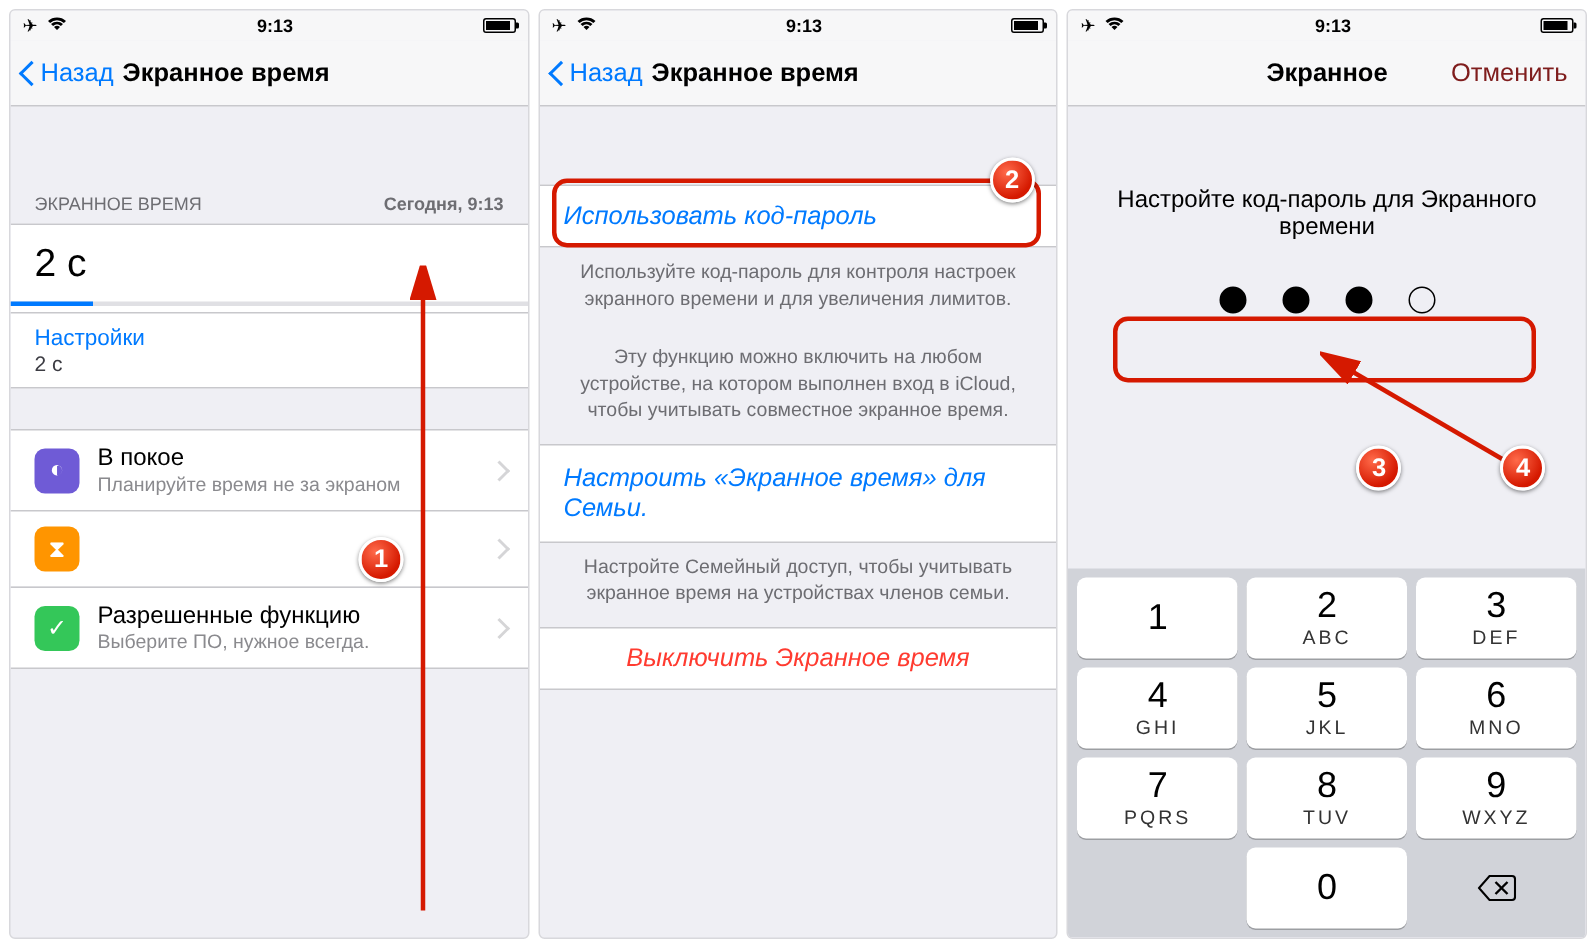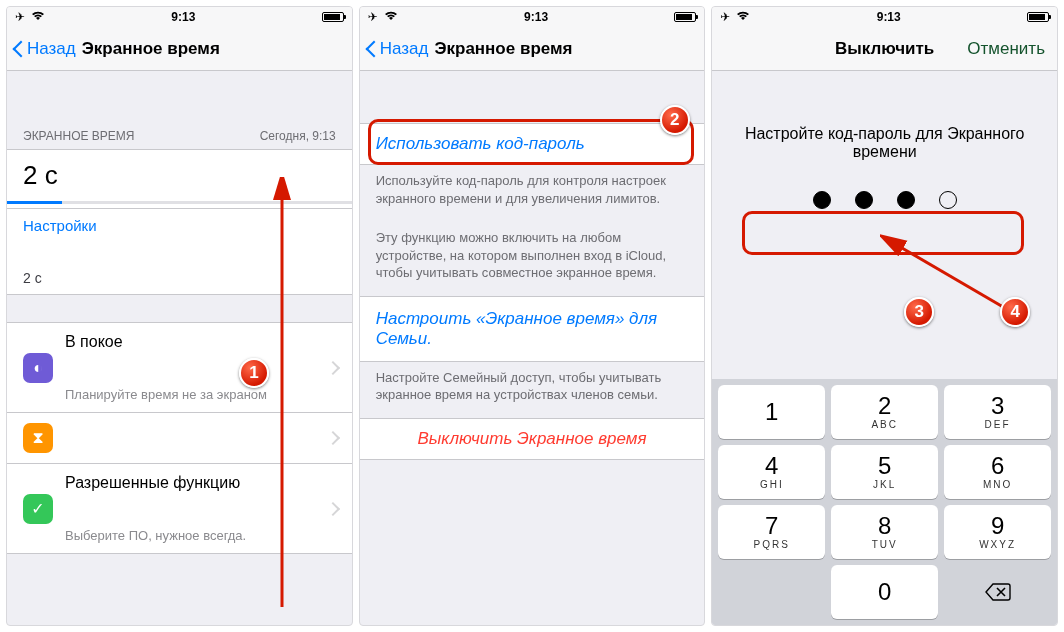--- a/index.html
+++ b/index.html
@@ -76,32 +76,32 @@
     content:""; position:absolute; left:2px; top:4px;
     width:10px; height:10px; border-left:2px solid #007aff;
     border-bottom:2px solid #007aff; transform: rotate(45deg);
   }
   .navtitle {
     position:absolute; left:0; right:0; text-align:center;
     font-size:17px; font-weight:600; pointer-events:none;
   }
   .navtitle.left { position: static; text-align:left; margin-left: 6px; pointer-events:auto;}
   .navright {
-    margin-left:auto; color:#14532d; font-size:17px; cursor:pointer; padding-right:6px;
+    margin-left:auto; color:#7f1d1d; font-size:17px; cursor:pointer; padding-right:6px;
   }
 
   
   .group-header {
     display:flex; justify-content:space-between;
     font-size:12px; color:#6d6d72;
     padding: 20px 16px 6px 16px;
     text-transform: uppercase;
   }
   .group-header.big-gap { padding-top: 58px; }
-  .group-header .right { text-transform:none; }
+  .group-header .right { text-transform:none;font-weight:bold; }
   .cell {
     background:#fff;
     border-top:1px solid #c8c8cc;
     border-bottom:1px solid #c8c8cc;
     padding: 10px 16px;
     font-size:17px;
     display:flex;
     align-items:center;
     gap:12px;
     position:relative;
@@ -119,35 +119,35 @@
   .cell.graph .big { font-size:26px; font-weight:400;}
   .cell.graph .bar {
     height:3px; background:#e0e0e4; margin:10px -16px 0 -16px; position:relative;
   }
   .cell.graph .bar .seg {
     position:absolute; left:0; top:0; bottom:0; width:55px; background:#007aff;
   }
   .cell.settings-row { padding:8px 16px; font-size:15px;}
   .cell.settings-row .title { color:#007aff; }
   .cell.settings-row .sub { color:#3c3c43; font-size:14px;}
-  .cell .stack { display:flex; flex-direction:column; overflow:hidden;gap:36px;}
+  .cell .stack { display:flex; flex-direction:column; overflow:hidden;}
   .cell .stack .label { font-size:16px; color:#000;}
   .cell .stack .hint { font-size:13px; color:#8a8a8e; white-space:nowrap; overflow:hidden; text-overflow:clip;}
   .icon-box {
     width:30px; height:30px; border-radius:7px; flex:0 0 30px;
     display:flex; align-items:center; justify-content:center;
     color:#fff; font-size:16px;
   }
   .icon-purple { background:#6f5bd6; }
   .icon-orange { background:#ff9500; }
   .icon-green  { background:#34c759; }
   .link-cell { color:#007aff;font-style:italic; }
   .link-cell.red { color:#ff3b30;justify-content:center; }
   .footer-note {
-    font-size:13px; color:#6d6d72; padding:8px 16px 14px 16px; line-height:1.35;
+    font-size:13px; color:#6d6d72; padding:8px 16px 14px 16px; line-height:1.35;text-align:center;
   }
   .switch {
     margin-left:auto; width:50px; height:30px; border-radius:15px;
     background:#e5e5ea; position:relative; flex:0 0 50px;
   }
   .switch .knob {
     position:absolute; left:1px; top:1px; width:28px; height:28px;
     background:#fff; border-radius:50%;
     box-shadow:0 1px 2px rgba(0,0,0,.25);
   }
@@ -181,21 +181,21 @@
     grid-auto-rows: 54px;
     gap:6px;
   }
   .key {
     background:#fff; border-radius:6px;
     display:flex; flex-direction:column; align-items:center; justify-content:center;
     box-shadow: 0 1px 0 rgba(0,0,0,.25);
     cursor:pointer;
   }
   .key .num { font-size:24px; font-weight:400; line-height:1;}
-  .key .let { font-size:10px; letter-spacing:2px; color:#333; margin-top:1px;}
+  .key .let { font-size:13px; letter-spacing:2px; color:#333; margin-top:1px;}
   .key.blank { background:transparent; box-shadow:none; cursor:default;}
   .key.backspace svg { width:26px; height:20px; }
 
   
   .callout {
     position:absolute; width:30px; height:30px; border-radius:50%;
     background: radial-gradient(circle at 35% 30%, #ff6a4a, #d51900 70%);
     border:2px solid #fff; color:#fff;
     font-weight:700; font-size:17px;
     display:flex; align-items:center; justify-content:center;
@@ -340,21 +340,21 @@
           </svg>
       </span>
       <span class="spacer"></span>
       <span class="time">9:13</span>
       <span class="spacer"></span>
       <span class="batt">
           <span class="fill"></span>
         </span>
     </div>
     <div class="navbar">
-      <div class="navtitle">Выключить</div>
+      <div class="navtitle">Экранное</div>
       <div class="navright">Отменить</div>
     </div>
 
     <div class="p3-body">
       <div class="p3-prompt">Настройте код-пароль для Экранного времени</div>
       <div class="dots-wrap">
         <div class="dot filled"></div>
         <div class="dot filled"></div>
         <div class="dot filled"></div>
         <div class="dot"></div>

